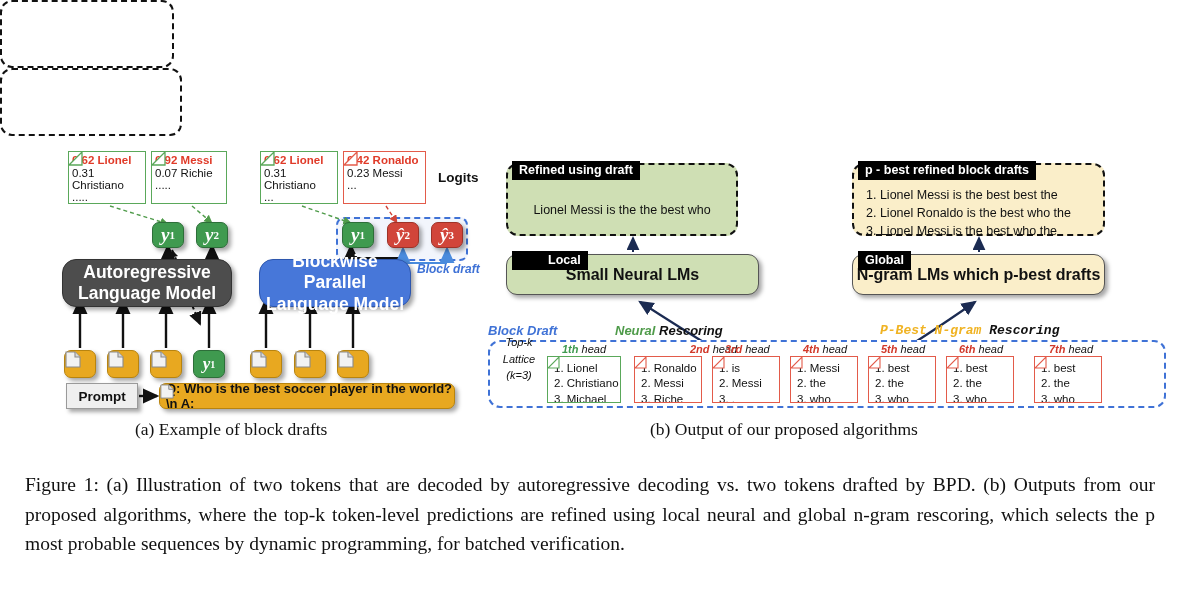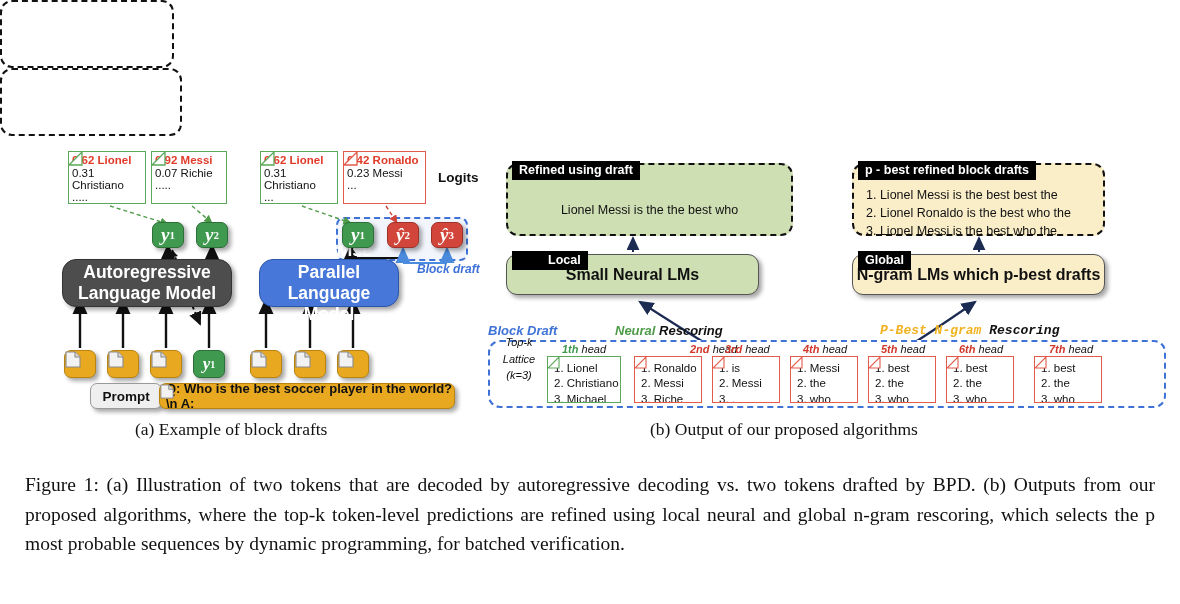--- a/index.html
+++ b/index.html
@@ -32,23 +32,23 @@
          font-weight:bold;font-size:17.5px;line-height:1.22;}
   .model.dark{background:#4d4d4d;border:1.5px solid #333;}
   .model.blue{background:#4777d9;border:1.5px solid #2d56ad;}
 
   
   .chip{position:absolute;box-sizing:border-box;border-radius:7px;background:#e8a820;
         border:1.5px solid #b8840f;display:flex;align-items:center;justify-content:center;}
   .chip.greenchip{background:#3f9a4f;border-color:#2d6e39;color:#fff;
         font-family:"Liberation Serif",serif;font-style:italic;font-size:17px;font-weight:bold;}
 
-  .promptbox{position:absolute;box-sizing:border-box;border-radius:7px;background:#efefef;
+  .promptbox{position:absolute;box-sizing:border-box;border-radius:0;background:#efefef;
         border:1.5px solid #9a9a9a;display:flex;align-items:center;justify-content:center;
-        font-weight:bold;font-size:13.5px;color:#111;margin-left:24px;}
+        font-weight:bold;font-size:13.5px;color:#111;}
   .qbar{position:absolute;box-sizing:border-box;border-radius:7px;background:#e8a820;
         border:1.5px solid #b8840f;display:flex;align-items:center;
         font-weight:bold;font-size:13px;color:#111;padding-left:6px;}
 
   .lab-logits{position:absolute;font-weight:bold;font-size:13.5px;color:#111;}
   .lab-blockdraft{position:absolute;font-weight:bold;font-style:italic;font-size:12px;color:#3f72d6;}
 
   
   .dashbox{position:absolute;box-sizing:border-box;border:2.5px dashed #111;border-radius:12px;}
   .dashbox.green{background:#cfdfb4;}
@@ -180,21 +180,21 @@
   <line x1="139" y1="396" x2="157" y2="396" stroke="#111" stroke-width="2.4" marker-end="url(#ablk)"></line>
 </svg>
 
 <div class="model dark shadow" style="left:62px;top:259px;width:170px;height:48px;">
   <div>
     <span>Autoregressive</span><br>
     <span>Language Model</span>
   </div>
 </div>
 
-<div class="model blue shadow" style="left:259px;top:259px;width:140px;height:48px;">
+<div class="model blue shadow" style="left:259px;top:259px;width:152px;height:48px;">
   <div>
     <span>Blockwise Parallel</span><br>
     <span>Language Model</span>
   </div>
 </div>
 
 <div class="tok g shadow" style="left:152px;top:222px;width:32px;height:26px;">
   <span>y</span>
     <sub>1</sub>
 </div>
@@ -263,21 +263,21 @@
 <div class="qbar shadow" style="left:159px;top:383px;width:296px;height:26px;">
   <svg width="14" height="15" viewBox="0 0 16 17" style="flex:none;margin-right:5px;">
       <path d="M1,1 h9 l5,5 v10 h-14 z" fill="#f2f2f2" stroke="#8a8a8a" stroke-width="1.1"></path>
       <path d="M10,1 v5 h5" fill="#d9d9d9" stroke="#8a8a8a" stroke-width="1.1"></path>
     </svg>
   <span>Q: Who is the best soccer player in the world? \n A:</span>
 </div>
 
 <div class="subcap" style="left:135px;top:419px;">(a) Example of block drafts</div>
 
-<div class="dashbox green" style="left:506px;top:163px;width:287px;height:73px;">
+<div class="dashbox green" style="left:506px;top:163px;width:232px;height:73px;">
   <div class="refined-text" style="margin-top:38px;">Lionel Messi is the the best who</div>
 </div>
 <div class="tag" style="left:512px;top:161px;">Refined using draft</div>
 
 <div class="solidbox green shadow" style="left:506px;top:254px;width:253px;height:41px;">
   <span>Small Neural LMs</span>
 </div>
 <div class="tag" style="left:512px;top:251px;padding-left:36px;">Local</div>
 
 <div class="dashbox cream" style="left:852px;top:163px;width:253px;height:73px;">

